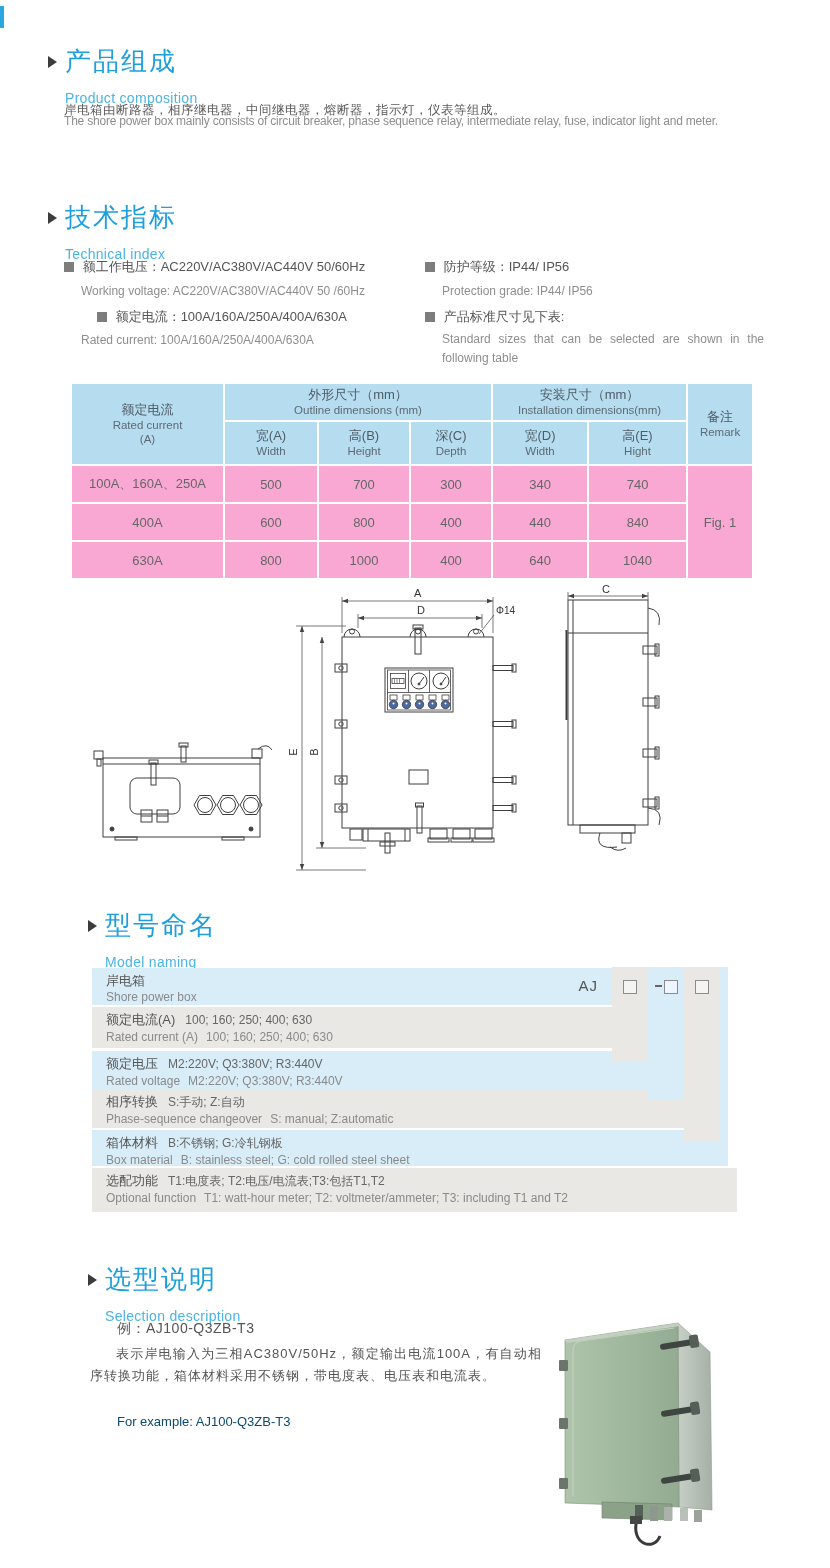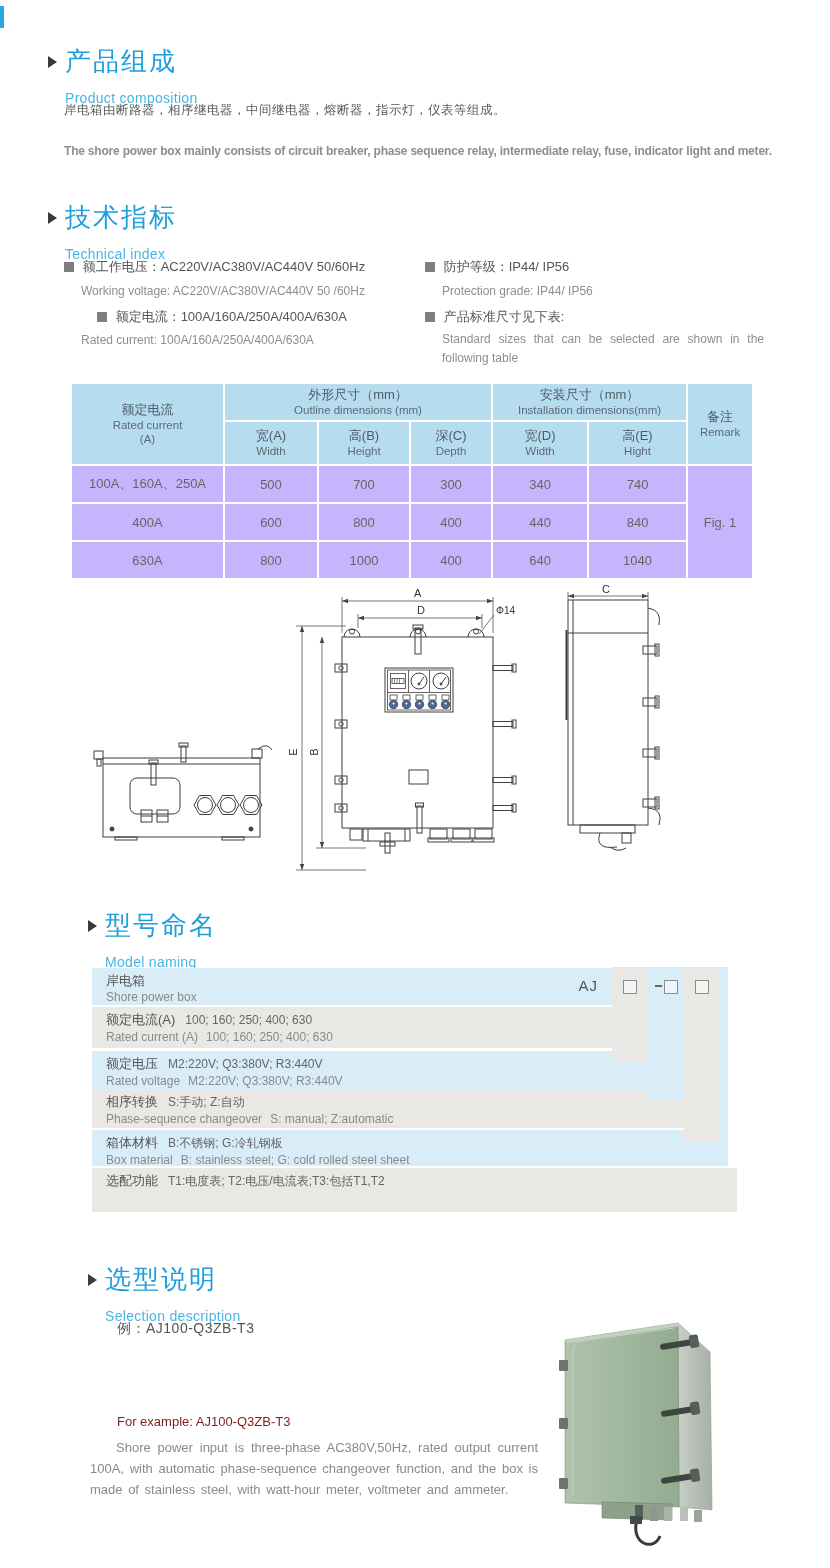--- a/index.html
+++ b/index.html
@@ -22,21 +22,21 @@
   .spec-cn{font-size:13px;color:#555;white-space:nowrap;}
   .spec-en{font-size:12px;color:#8e8e8e;white-space:nowrap;}
   .spec-en.wrap{white-space:normal;width:322px;text-align:justify;line-height:19px;}
   .sq{display:inline-block;width:10px;height:10px;background:#7d7d7d;margin-right:5px;
       position:relative;top:1px;}
 
   
   table.size{border-collapse:collapse;width:682px;table-layout:fixed;}
   table.size td{border:2px solid #ffffff;text-align:center;vertical-align:middle;padding:0;}
   td.hd{background:#b6dcf0;color:#4e5c66;}
-  td.bd{background:#c4b5fd;color:#666;font-size:13px;}
+  td.bd{background:#f9a8d4;color:#666;font-size:13px;}
   .hd .cn{font-size:13px;line-height:16px;}
   .hd .en{font-size:11.5px;line-height:14px;color:#5d6a73;}
 
   
   .nm-row{overflow:hidden;}
   .nm-blue{background:#d8edf8;}
   .nm-gray{background:#e9e8e5;}
   .nm-pad{padding:4px 0 0 14px;}
   .nm-cn{font-size:13px;color:#555;line-height:17px;white-space:nowrap;}
   .nm-cn .val{font-size:12px;color:#666;margin-left:10px;}
@@ -44,21 +44,21 @@
   .nm-en .val{margin-left:8px;}
   .nm-code{position:absolute;right:14px;top:9px;font-size:15px;color:#555;letter-spacing:1px;}
   .strip{display:flex;justify-content:center;align-items:flex-start;padding-top:13px;}
   .cbox{display:inline-block;width:12px;height:12px;border:1px solid #8b8b8b;
         background:rgba(255,255,255,.5);}
   .cdash{display:inline-block;width:7px;height:2px;background:#666;margin:5px 2px 0 0;}
 
   .sel-ex-cn{font-size:14px;color:#555;letter-spacing:.5px;white-space:nowrap;}
   .sel-p-cn{font-size:13px;color:#555;width:452px;line-height:22px;text-align:justify;
             text-indent:2em;letter-spacing:1px;}
-  .sel-ex-en{font-size:13px;color:#7f1d1d;white-space:nowrap;}
+  .sel-ex-en{font-size:13px;color:#0c4a6e;white-space:nowrap;}
   .sel-p-en{font-size:13px;color:#8a8a8a;width:448px;line-height:21px;text-align:justify;
             text-indent:2em;word-spacing:2px;}
 
   svg text.dim{font-size:11px;fill:#333;}
   svg text.dimsm{font-size:10px;fill:#333;}
 </style>
 </head>
 <body>
 
 <div class="page">
@@ -66,21 +66,21 @@
   <div class="abs edge-tab"></div>
 
   <div class="abs" style="left:48px;top:44px;">
     <div class="h-line">
       <span class="tri"></span>
       <span class="h-cn">产品组成</span>
     </div>
     <div class="h-en">Product  composition</div>
   </div>
   <div class="abs p-cn" style="left:64px;top:102px;text-align:right;">岸电箱由断路器，相序继电器，中间继电器，熔断器，指示灯，仪表等组成。</div>
-  <div class="abs p-en" style="left:64px;top:144px;font-weight:bold;">The shore power box mainly consists of circuit breaker, phase sequence relay, intermediate relay, fuse, indicator light and meter.</div>
+  <div class="abs p-en" style="left:64px;top:114px;">The shore power box mainly consists of circuit breaker, phase sequence relay, intermediate relay, fuse, indicator light and meter.</div>
 
   <div class="abs" style="left:48px;top:200px;">
     <div class="h-line">
       <span class="tri"></span>
       <span class="h-cn">技术指标</span>
     </div>
     <div class="h-en">Technical index</div>
   </div>
 
   <div class="abs spec-cn" style="left:64px;top:258px;">
@@ -391,20 +391,21 @@
   </div>
   <div class="abs nm-row nm-blue" style="left:92px;top:1130px;width:636px;height:36px;">
     <div class="nm-pad">
       <div class="nm-cn"><span>箱体材料</span><span class="val">B:不锈钢;  G:冷轧钢板</span></div>
       <div class="nm-en"><span>Box material</span><span class="val">B: stainless steel; G: cold rolled steel sheet</span></div>
     </div>
   </div>
   <div class="abs nm-row nm-gray" style="left:92px;top:1168px;width:645px;height:44px;">
     <div class="nm-pad">
       <div class="nm-cn"><span>选配功能</span><span class="val">T1:电度表;  T2:电压/电流表;T3:包括T1,T2</span></div>
+      <div class="nm-en"><span>Optional function</span><span class="val">T1: watt-hour meter; T2: voltmeter/ammeter; T3: including T1 and T2</span></div>
     </div>
   </div>
 
   <div class="abs strip nm-gray" style="left:612px;top:967px;width:36px;height:81px;">
     <span class="cbox"></span>
   </div>
   <div class="abs strip nm-blue" style="left:648px;top:967px;width:36px;height:120px;">
     <span class="cdash"></span>
       <span class="cbox"></span>
   </div>
@@ -414,22 +415,22 @@
   <div class="abs nm-blue" style="left:719px;top:967px;width:9px;height:199px;"></div>
 
   <div class="abs" style="left:88px;top:1262px;">
     <div class="h-line">
       <span class="tri"></span>
       <span class="h-cn">选型说明</span>
     </div>
     <div class="h-en">Selection description</div>
   </div>
   <div class="abs sel-ex-cn" style="left:117px;top:1320px;">例：AJ100-Q3ZB-T3</div>
+  <div class="abs sel-p-cn" style="left:90px;top:1343px;">表示岸电输入为三相AC380V/50Hz，额定输出电流100A，有自动相序转换功能，箱体材料采用不锈钢，带电度表、电压表和电流表。</div>
   <div class="abs sel-ex-en" style="left:117px;top:1414px;">For example: AJ100-Q3ZB-T3</div>
-  <div class="abs sel-p-en" style="left:90px;top:1437px;">Shore power input is three-phase AC380V,50Hz, rated output current 100A, with automatic phase-sequence changeover function, and the box is made of stainless steel, with watt-hour meter, voltmeter and ammeter.</div>
 
   <svg class="abs" style="left:540px;top:1290px;" width="280" height="278" viewBox="0 0 280 278">
     <defs>
       <linearGradient id="doorGrad" x1="0" y1="0" x2="1" y2="0">
         <stop offset="0" stop-color="#aec4ab"></stop>
           <stop offset="1" stop-color="#93ac91"></stop>
       </linearGradient>
       <linearGradient id="sideGrad" x1="0" y1="0" x2="1" y2="0">
         <stop offset="0" stop-color="#c7cfc6"></stop>
           <stop offset="1" stop-color="#a6b0a7"></stop>

